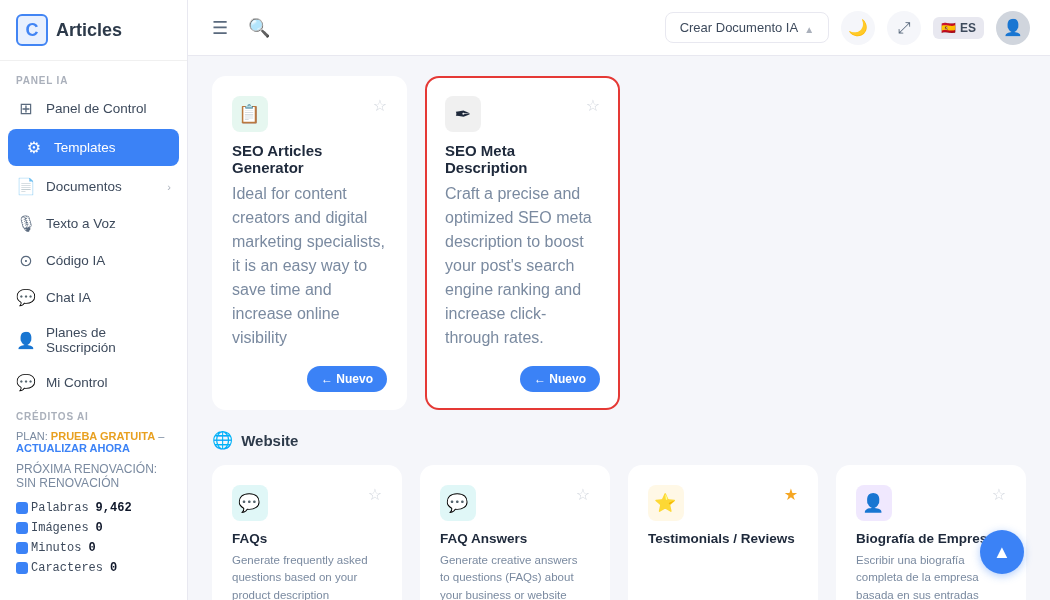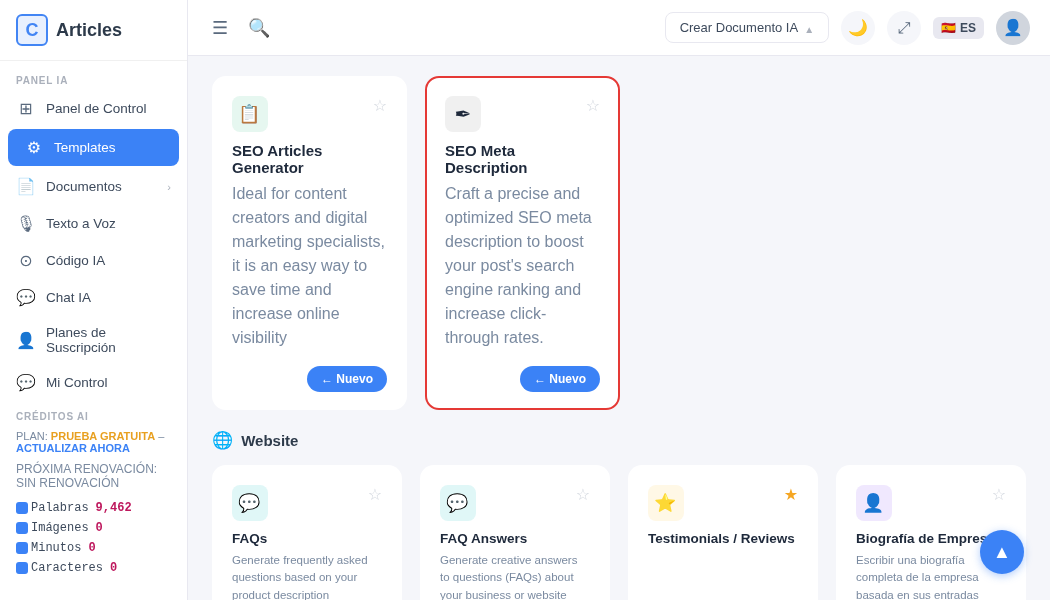--- a/index.html
+++ b/index.html
@@ -69,21 +69,21 @@
     .plan-row { padding: 2px 16px 6px 16px; font-size: 11px; color: #7a8aa0; }
     .plan-row .plan-free { color: #e8a020; font-weight: 700; }
     .plan-row .plan-upgrade { color: #3b82f6; font-weight: 700; cursor: pointer; }
     .renovacion-row { padding: 2px 16px 8px 16px; font-size: 12px; color: #7a8aa0; }
     .credit-row {
       display: flex; align-items: center; gap: 3px;
       padding: 3px 16px;
       font-size: 12px; color: #3d4a5c; font-family: Liberation Mono, monospace;
     }
     .credit-dot { width: 12px; height: 12px; border-radius: 3px; display: inline-block; }
-    .credit-val { font-weight: 700; color: #be185d; margin-left: 4px; }
+    .credit-val { font-weight: 700; color: #0f172a; margin-left: 4px; }
 
     
     #main {
       flex: 1;
       display: flex;
       flex-direction: column;
       overflow: hidden;
     }
 
     

